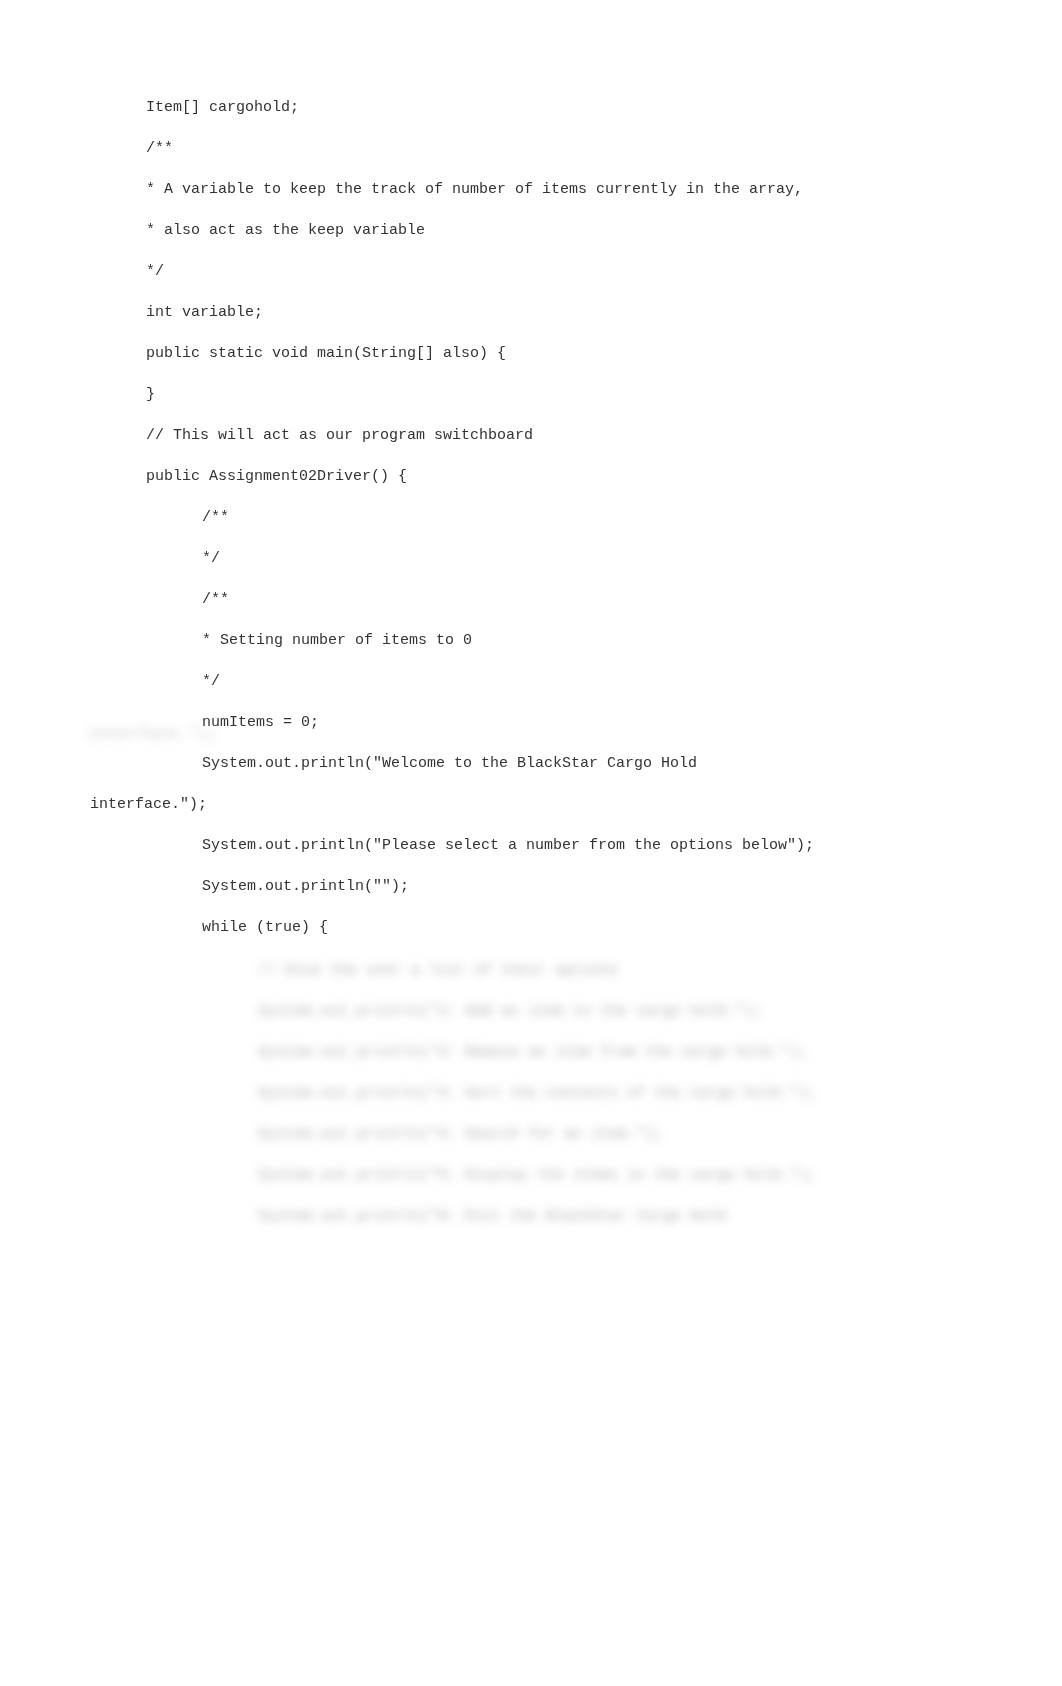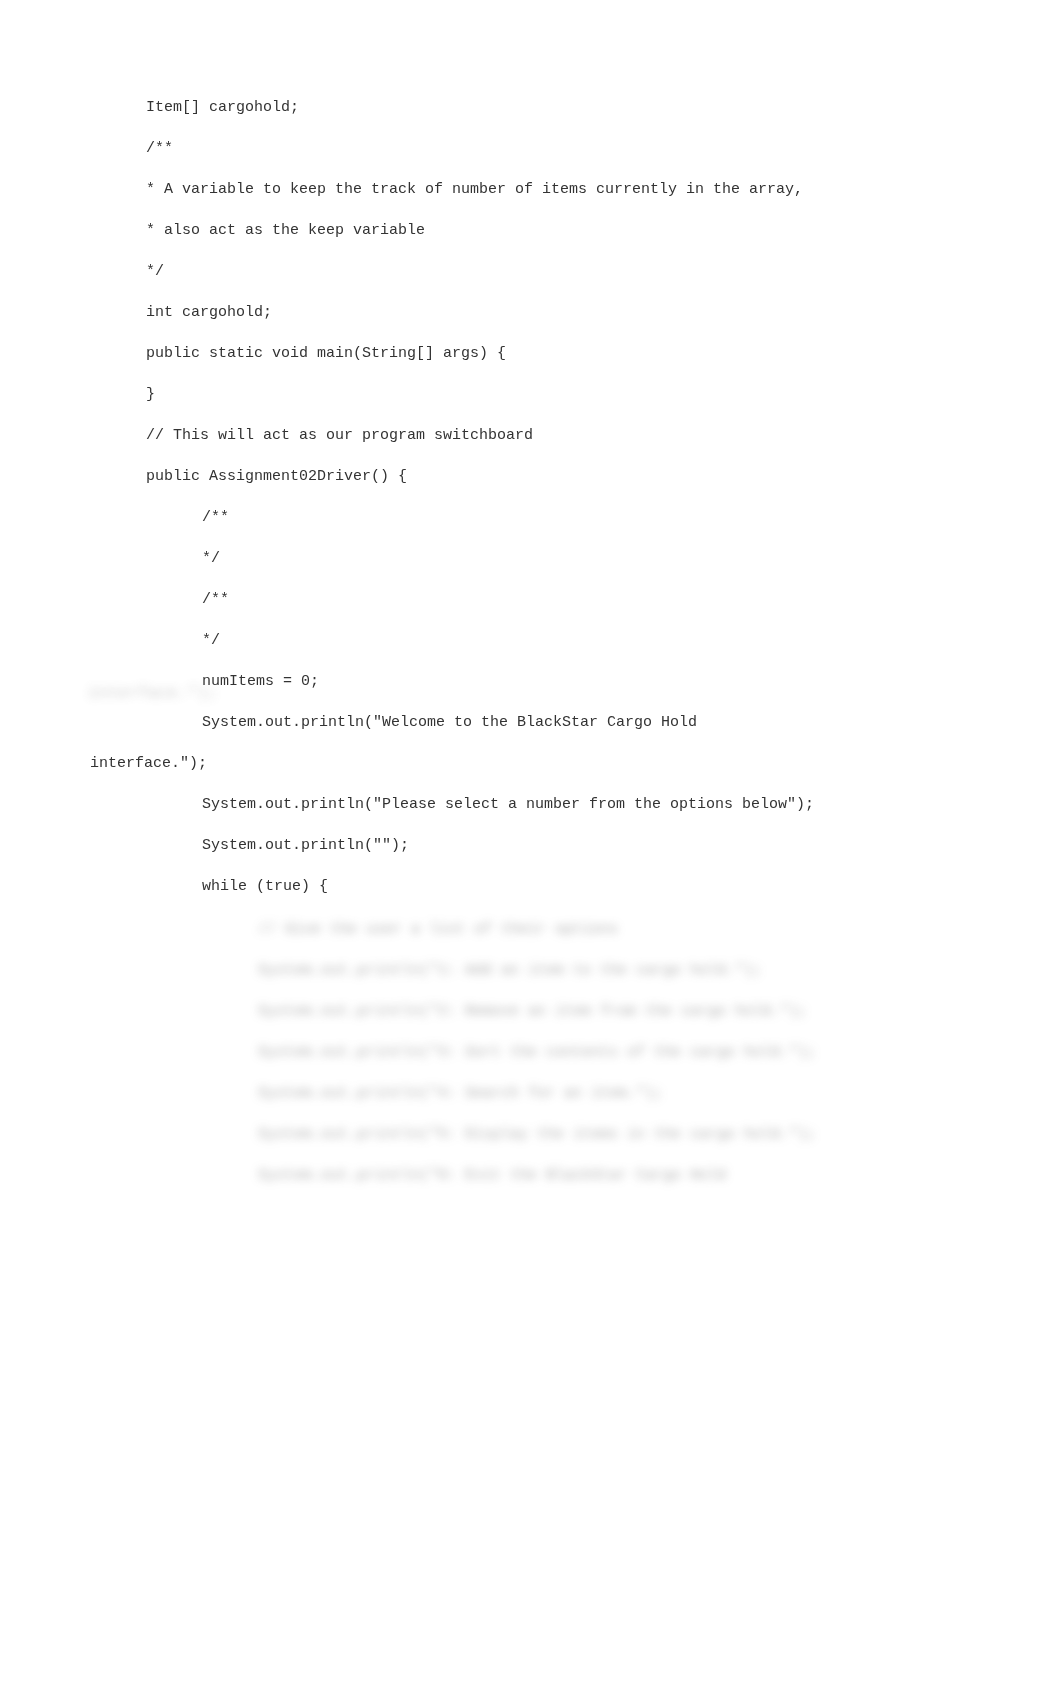--- a/index.html
+++ b/index.html
@@ -51,28 +51,29 @@
 <body>
 
 <div class="page">
   <div class="code-block">
 
   <div class="code-line indent-1">Item[] cargohold;</div>
       <div class="code-line indent-1">/**</div>
       <div class="code-line indent-1">* A variable to keep the track of number of items currently in the array,</div>
       <div class="code-line indent-1">* also act as the keep variable</div>
       <div class="code-line indent-1">*/</div>
-      <div class="code-line indent-1">int cargohold;</div>
-      <div class="code-line indent-1">public static void main(String[] args) {</div>
+      <div class="code-line indent-1">int variable;</div>
+      <div class="code-line indent-1">public static void main(String[] also) {</div>
       <div class="code-line indent-1">}</div>
       <div class="code-line indent-1">// This will act as our program switchboard</div>
       <div class="code-line indent-1">public Assignment02Driver() {</div>
       <div class="code-line indent-2">/**</div>
       <div class="code-line indent-2">*/</div>
       <div class="code-line indent-2">/**</div>
+      <div class="code-line indent-2">* Setting number of items to 0</div>
       <div class="code-line indent-2">*/</div>
       <div class="code-line indent-2">numItems = 0;</div>
       <div class="code-line indent-2">System.out.println("Welcome to the BlackStar Cargo Hold</div>
       <div class="code-line wrap-indent">interface.");</div>
       <div class="code-line indent-2">System.out.println("Please select a number from the options below");</div>
       <div class="code-line indent-2">System.out.println("");</div>
       <div class="code-line indent-2">while (true) {</div>
     </div>
   <div class="blurred-block">
 

